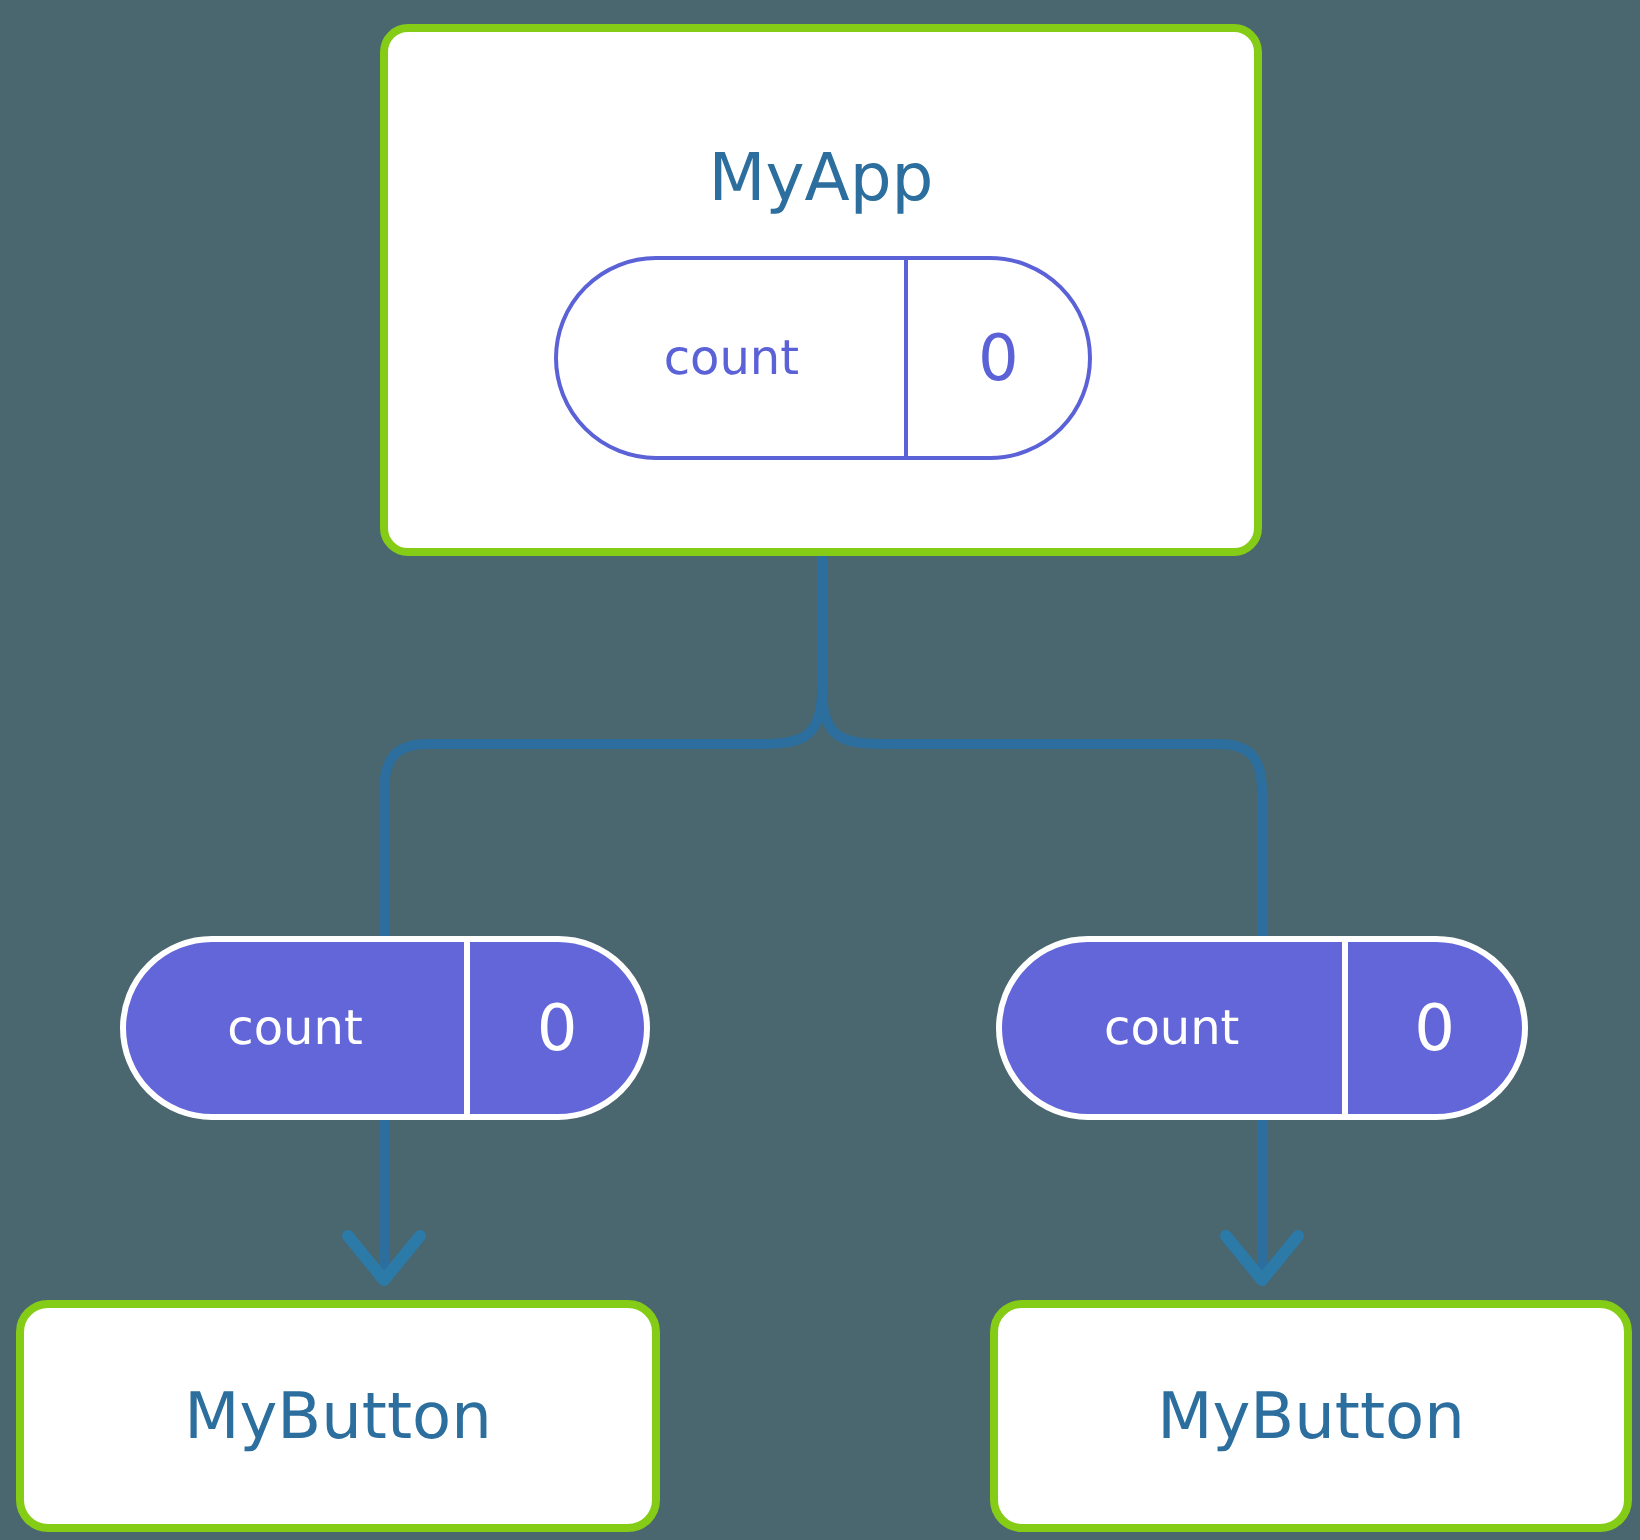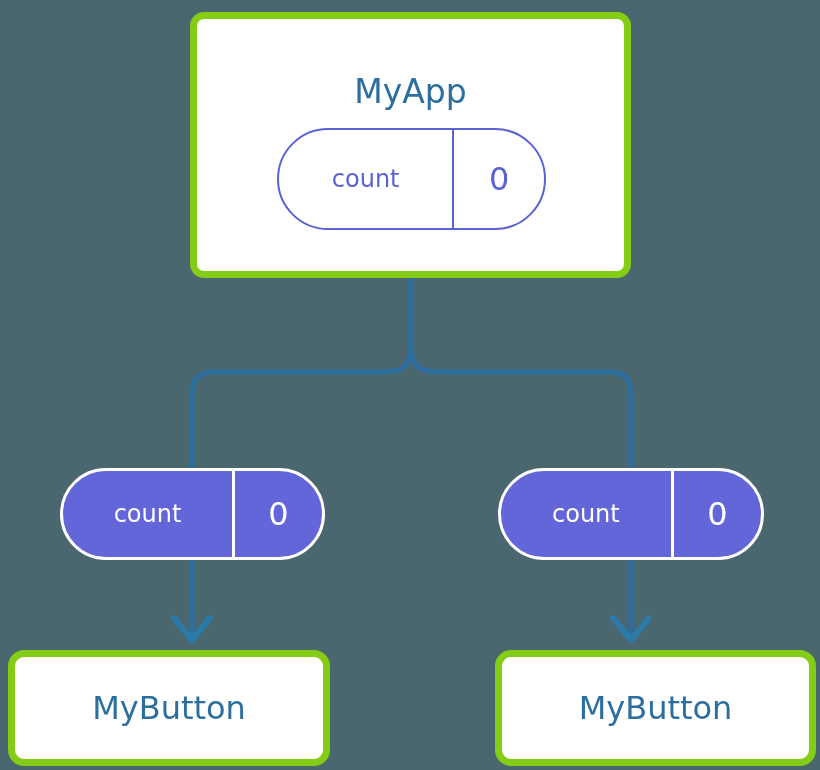--- a/index.html
+++ b/index.html
@@ -28,21 +28,21 @@
     width: 820px;
     height: 770px;
     z-index: 1;
   }
 
   
   .card {
     position: absolute;
     z-index: 2;
     background: #ffffff;
-    border: 7px solid #84cc16;
+    border: 4px solid #84cc16;
     border-radius: 14px;
     box-sizing: border-box;
   }
   .card-title {
     color: #2c6f9e;
     font-size: 33px;
     line-height: 1;
     text-align: center;
     white-space: nowrap;
   }

